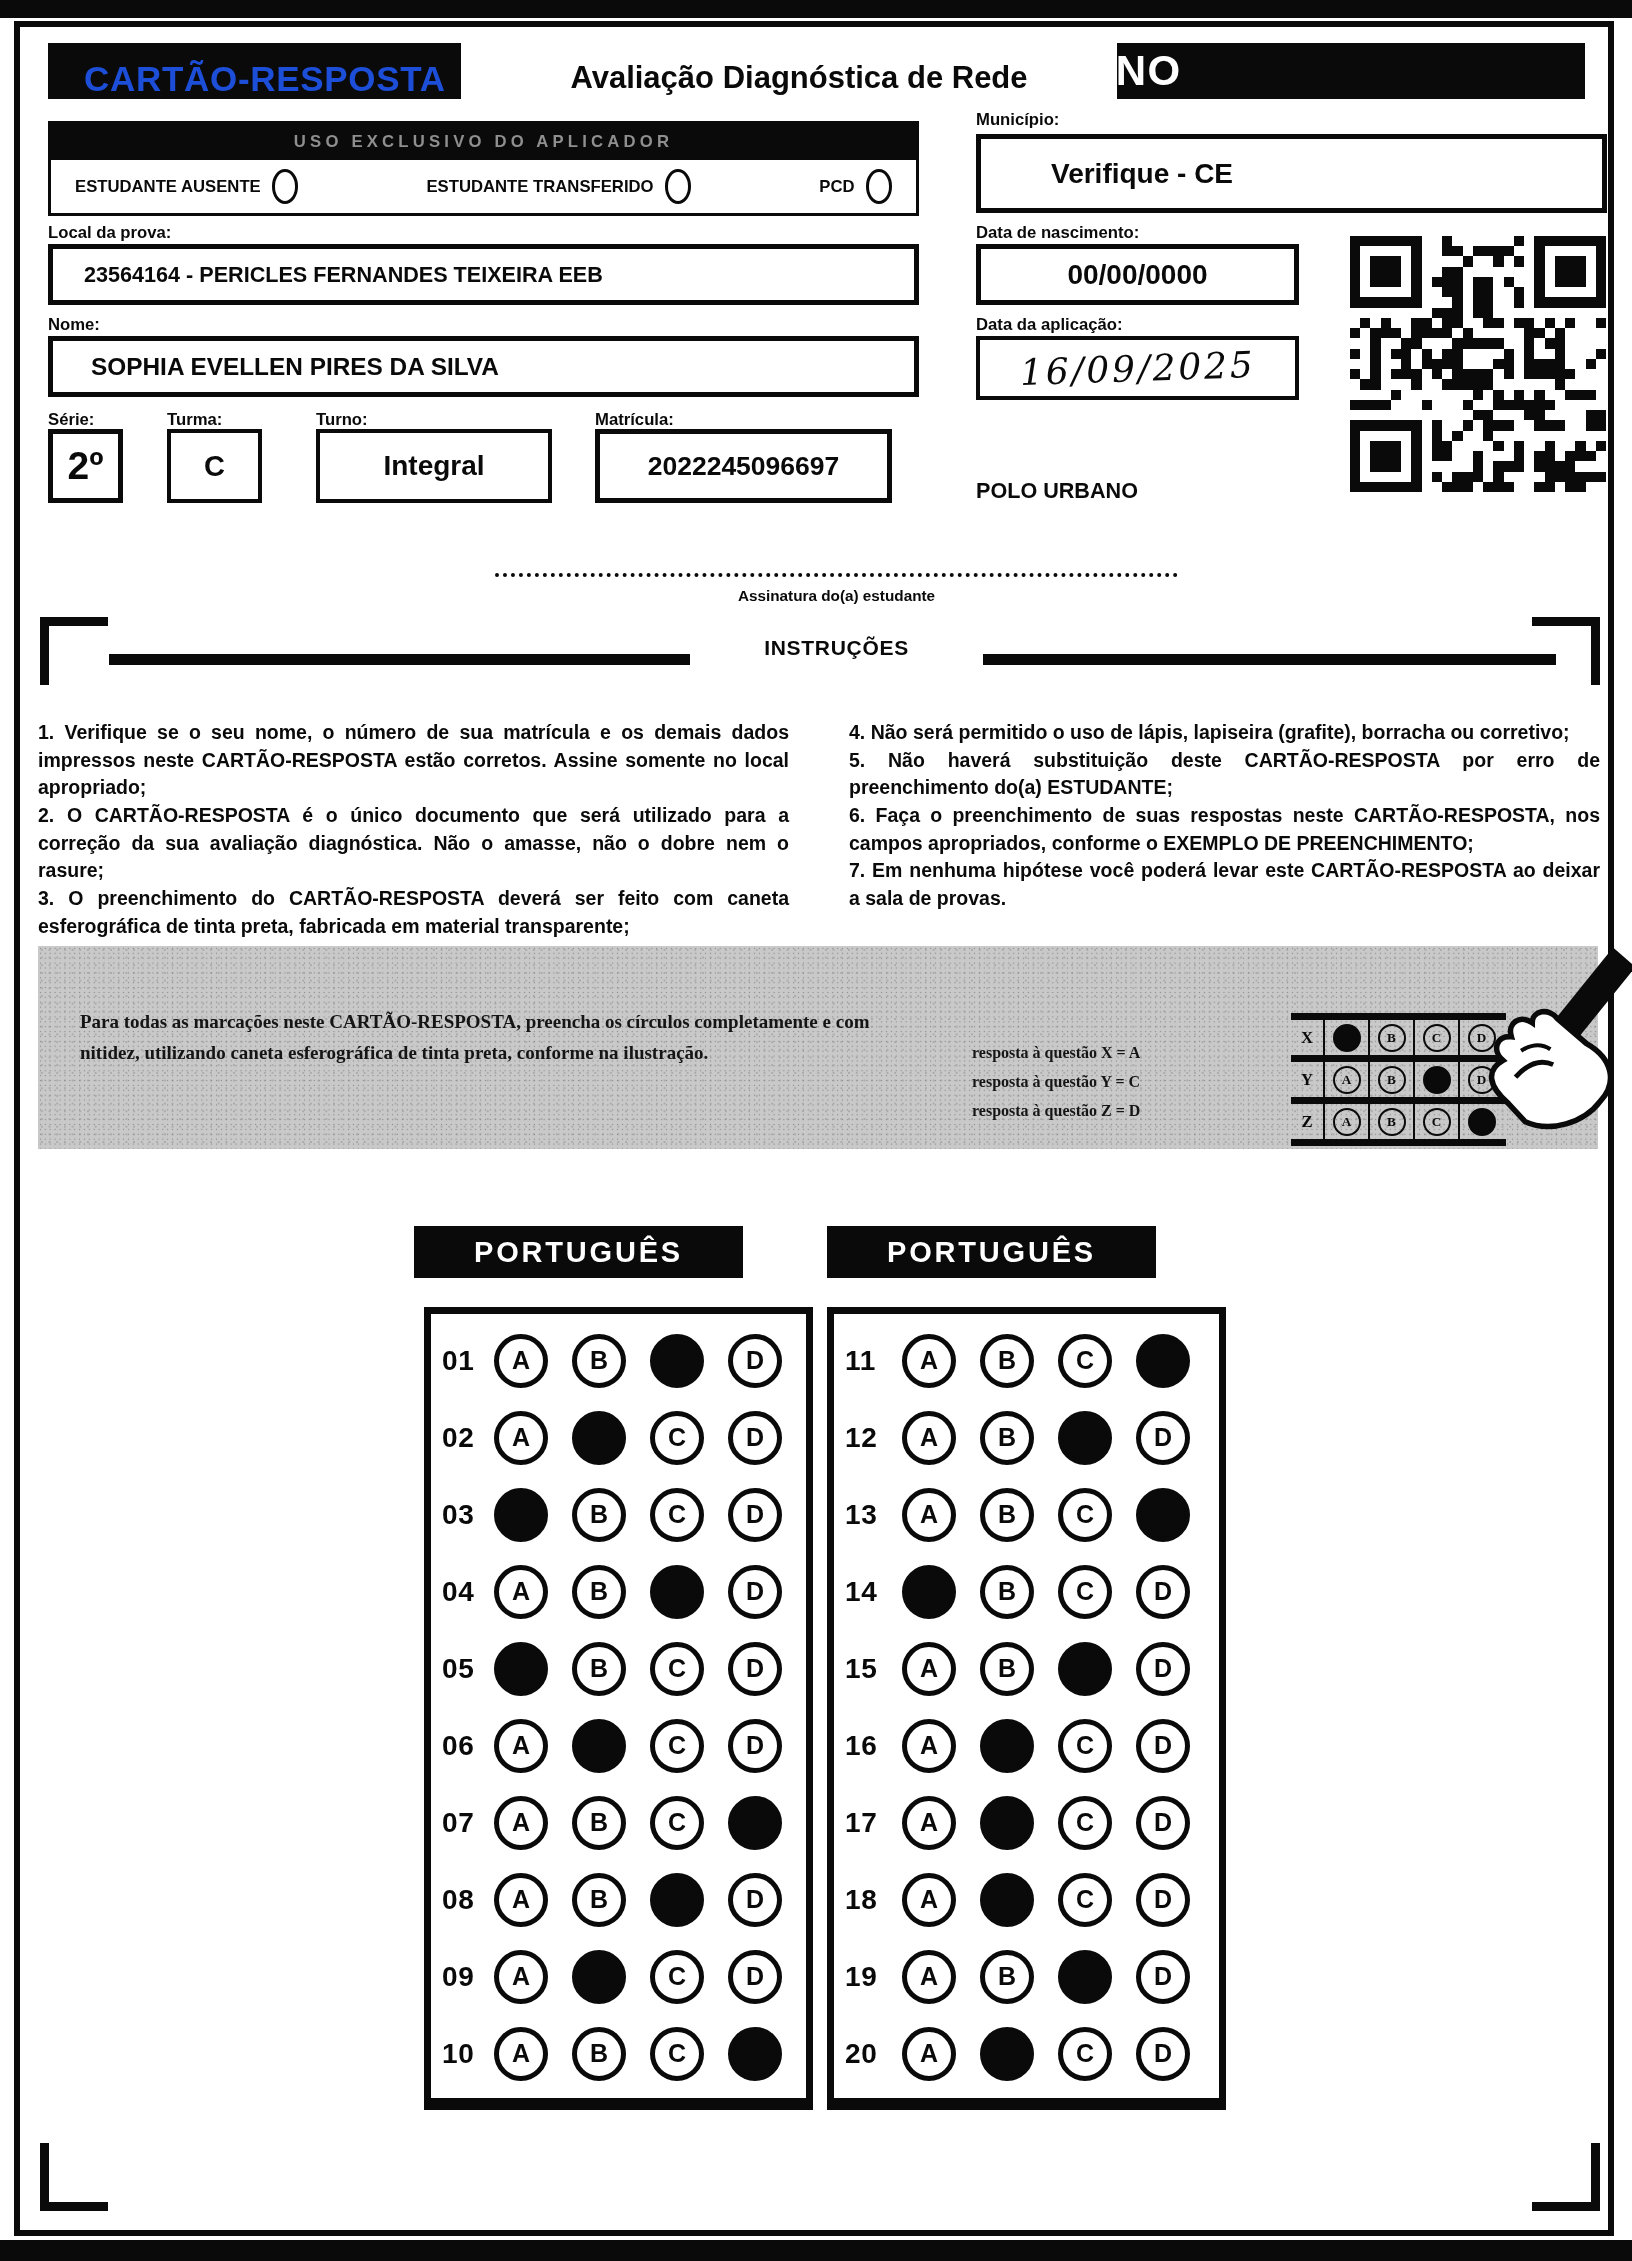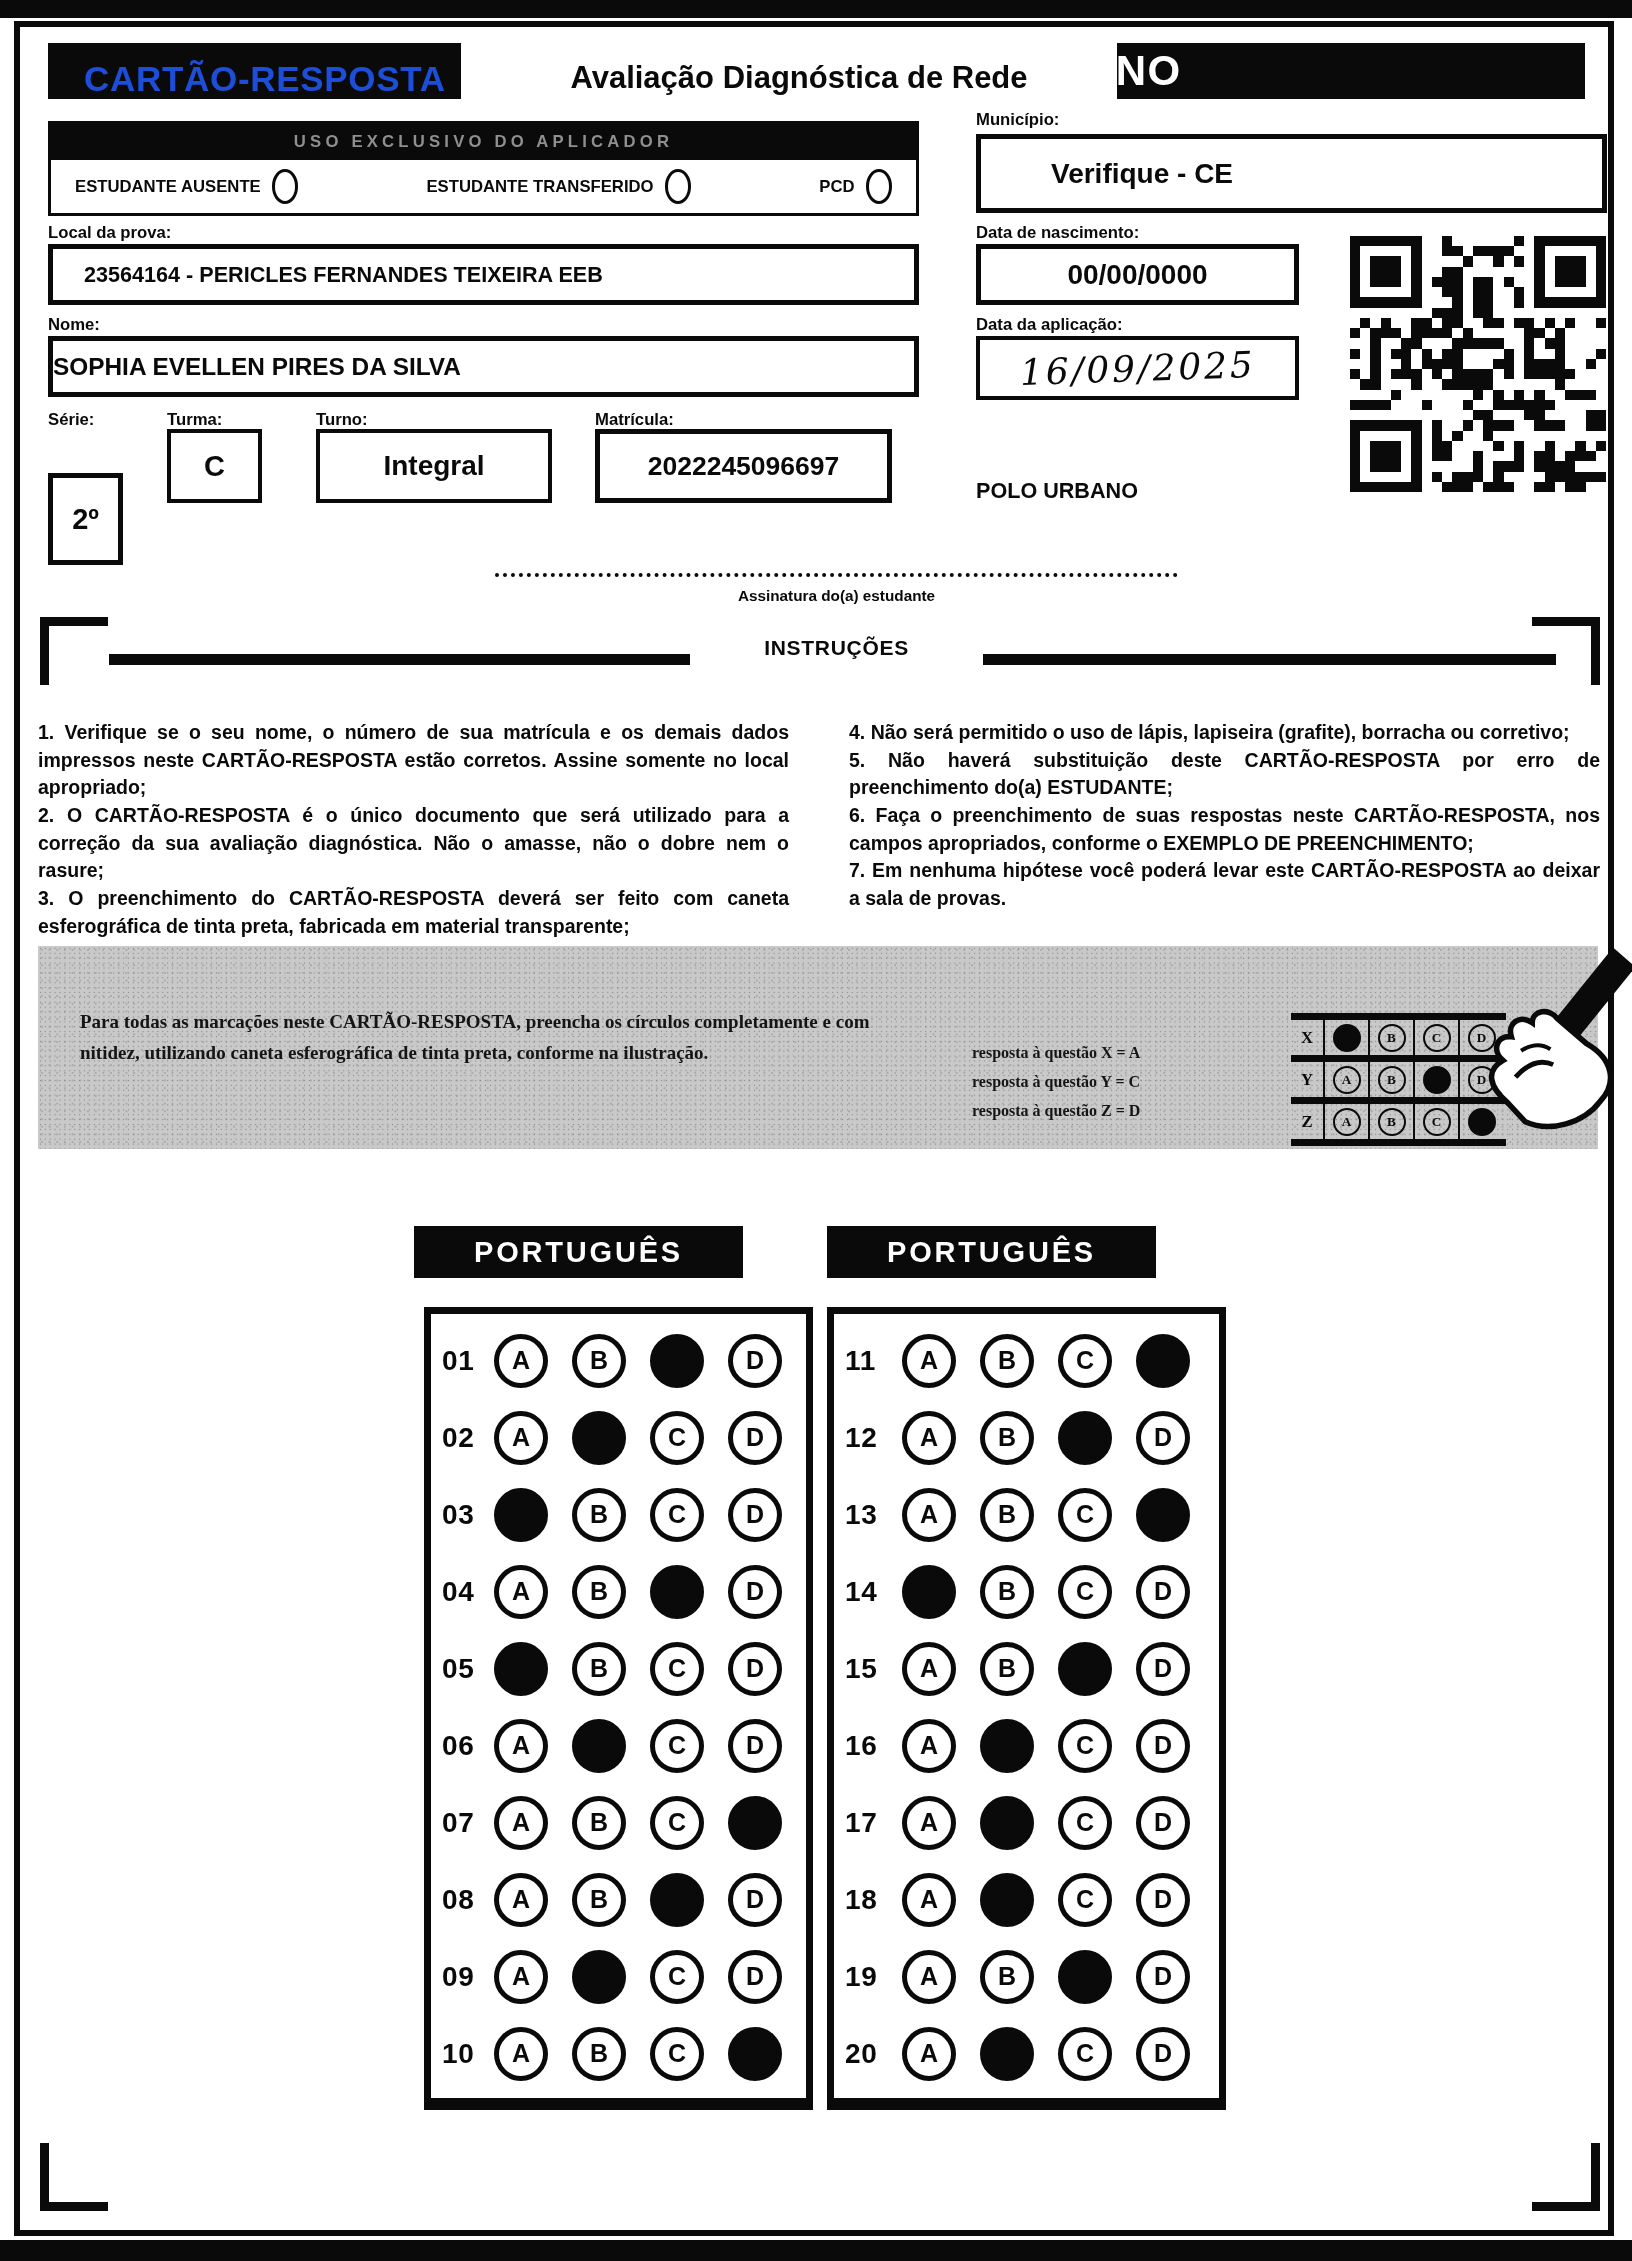--- a/index.html
+++ b/index.html
@@ -31,26 +31,26 @@
   
   .lbl{font-size:16.7px;font-weight:bold;}
   .vbox{border:5.6px solid #0a0a0a;box-sizing:border-box;display:flex;align-items:center;background:#fff;}
   #municipio-lbl{left:976px;top:110px;}
   #municipio-box{left:976px;top:134px;width:631px;height:79px;padding-left:70px;font-size:28px;font-weight:bold;}
   #local-lbl{left:48px;top:223px;}
   #local-box{left:48px;top:244px;width:871px;height:61px;padding-left:31px;font-size:21.6px;font-weight:bold;}
   #nasc-lbl{left:976px;top:223px;}
   #nasc-box{left:976px;top:244px;width:323px;height:61px;justify-content:center;font-size:28px;font-weight:bold;}
   #nome-lbl{left:48px;top:315px;}
-  #nome-box{left:48px;top:336px;width:871px;height:61px;font-size:24.4px;font-weight:bold;}
+  #nome-box{left:48px;top:336px;width:871px;height:61px;padding-left:38px;font-size:24.4px;font-weight:bold;}
   #aplic-lbl{left:976px;top:315px;}
   #aplic-box{left:976px;top:336px;width:323px;height:64px;justify-content:center;border-width:4.2px;}
   #aplic-value{font-family:"DejaVu Serif",serif;font-style:italic;font-size:36px;
                transform:rotate(-2deg);letter-spacing:2.8px;}
-  #serie-lbl{left:48px;top:410px;}  #serie-box{left:48px;top:429px;width:75px;height:92px;justify-content:center;font-size:29px;font-weight:bold;margin-top:44px;}
+  #serie-lbl{left:48px;top:410px;}  #serie-box{left:48px;top:429px;width:75px;height:74px;justify-content:center;font-size:39px;font-weight:bold;}
   #turma-lbl{left:167px;top:410px;} #turma-box{left:167px;top:429px;width:95px;height:74px;justify-content:center;font-size:29px;font-weight:bold;border-width:4.2px;}
   #turno-lbl{left:316px;top:410px;} #turno-box{left:316px;top:429px;width:236px;height:74px;justify-content:center;font-size:28px;font-weight:bold;border-width:4.2px;}
   #matric-lbl{left:595px;top:410px;}#matric-box{left:595px;top:429px;width:297px;height:74px;justify-content:center;font-size:26.5px;font-weight:bold;align-items:center;}
   #polo{left:976px;top:478px;font-size:21.6px;font-weight:bold;}
   #qr{left:1350px;top:236px;width:256px;height:256px;}
   
   #sig-line{left:495px;top:573px;width:683px;border-top:4.9px dotted #0a0a0a;}
   #sig-label{left:495px;top:587px;width:683px;text-align:center;font-size:15.3px;font-weight:bold;}
   
   .cb{width:59px;height:59px;}

